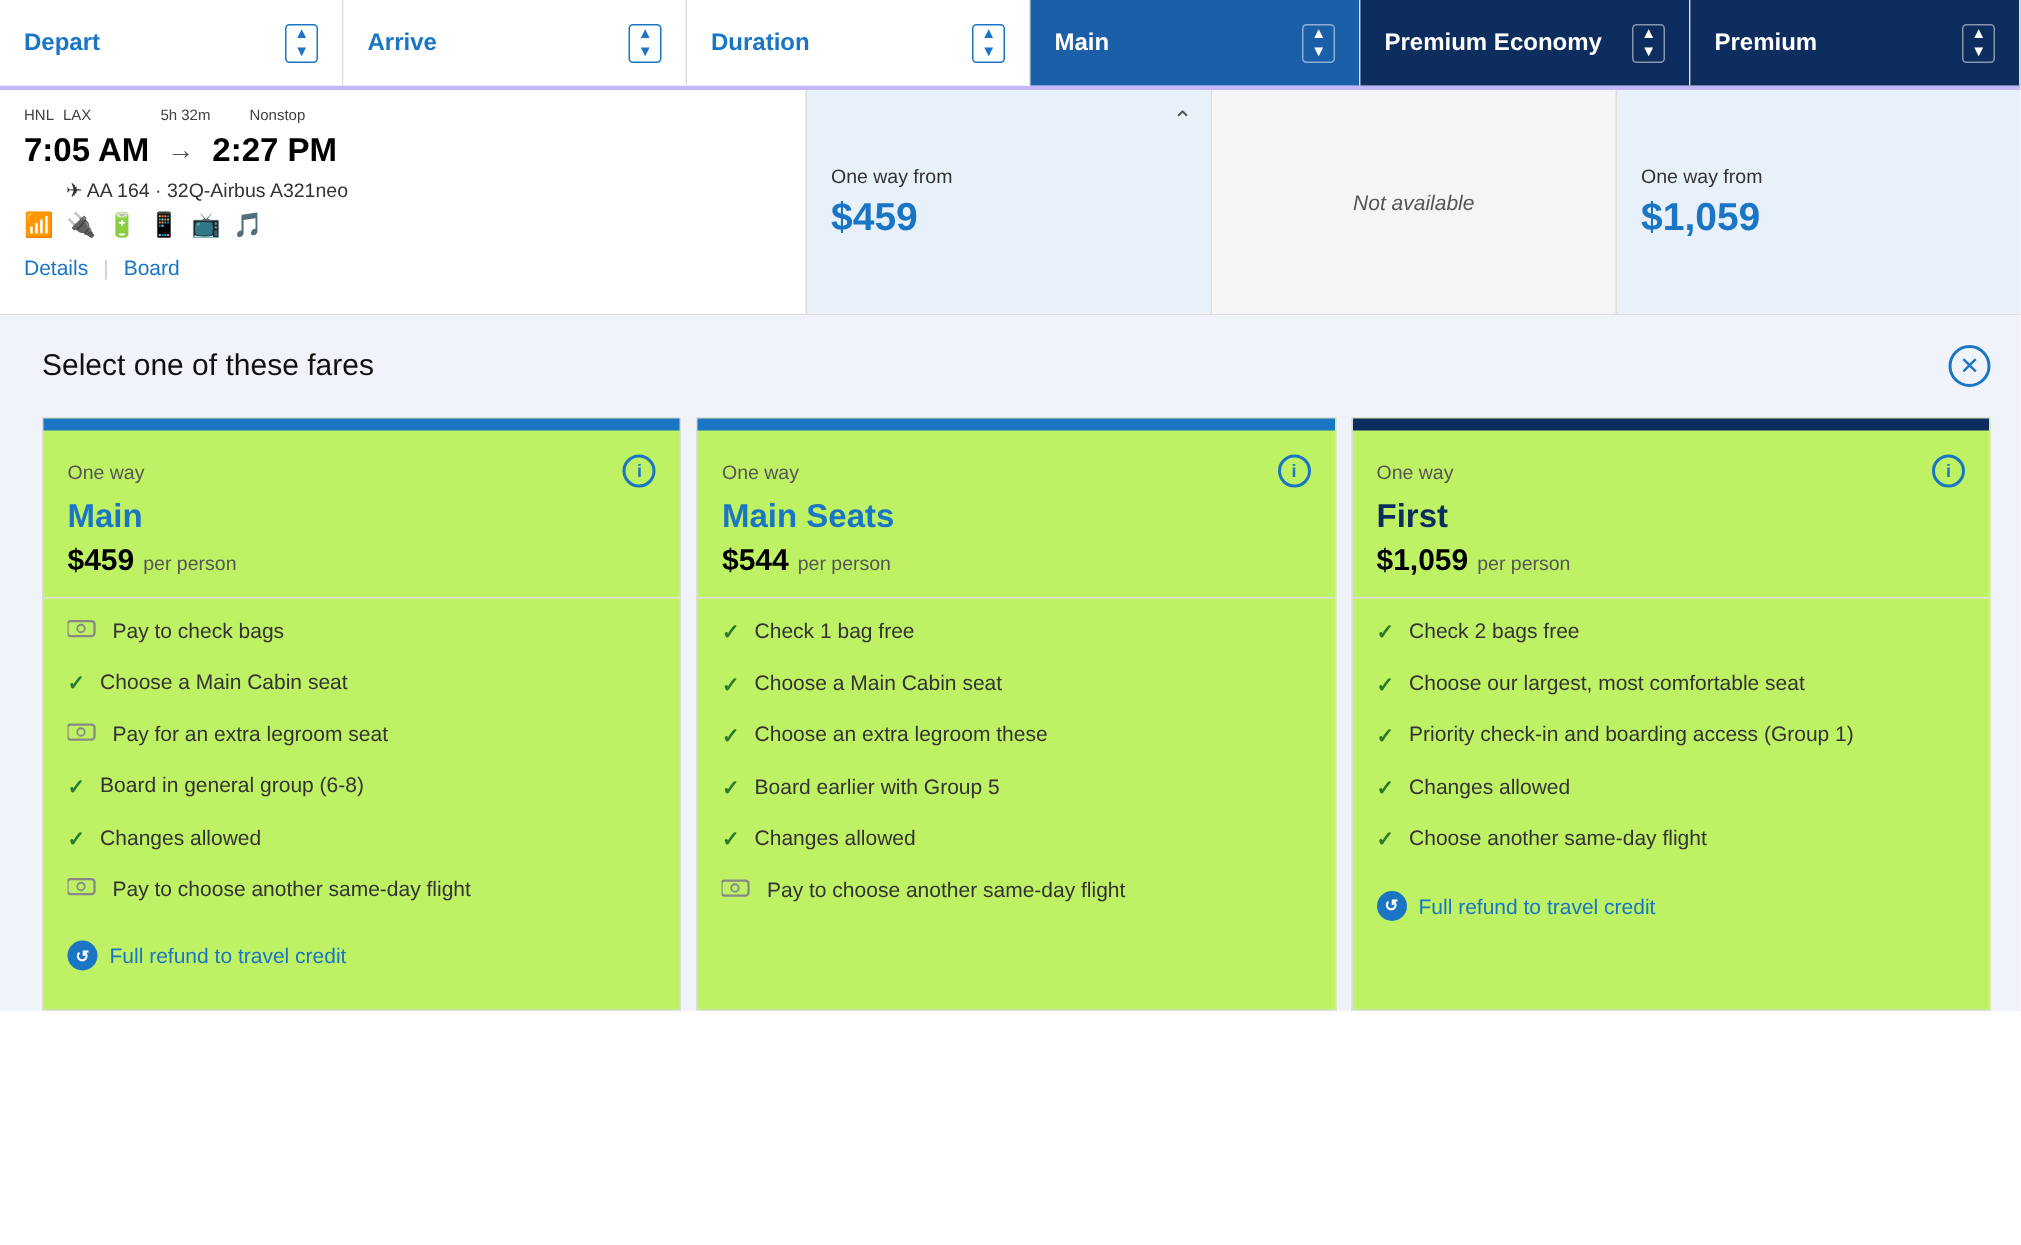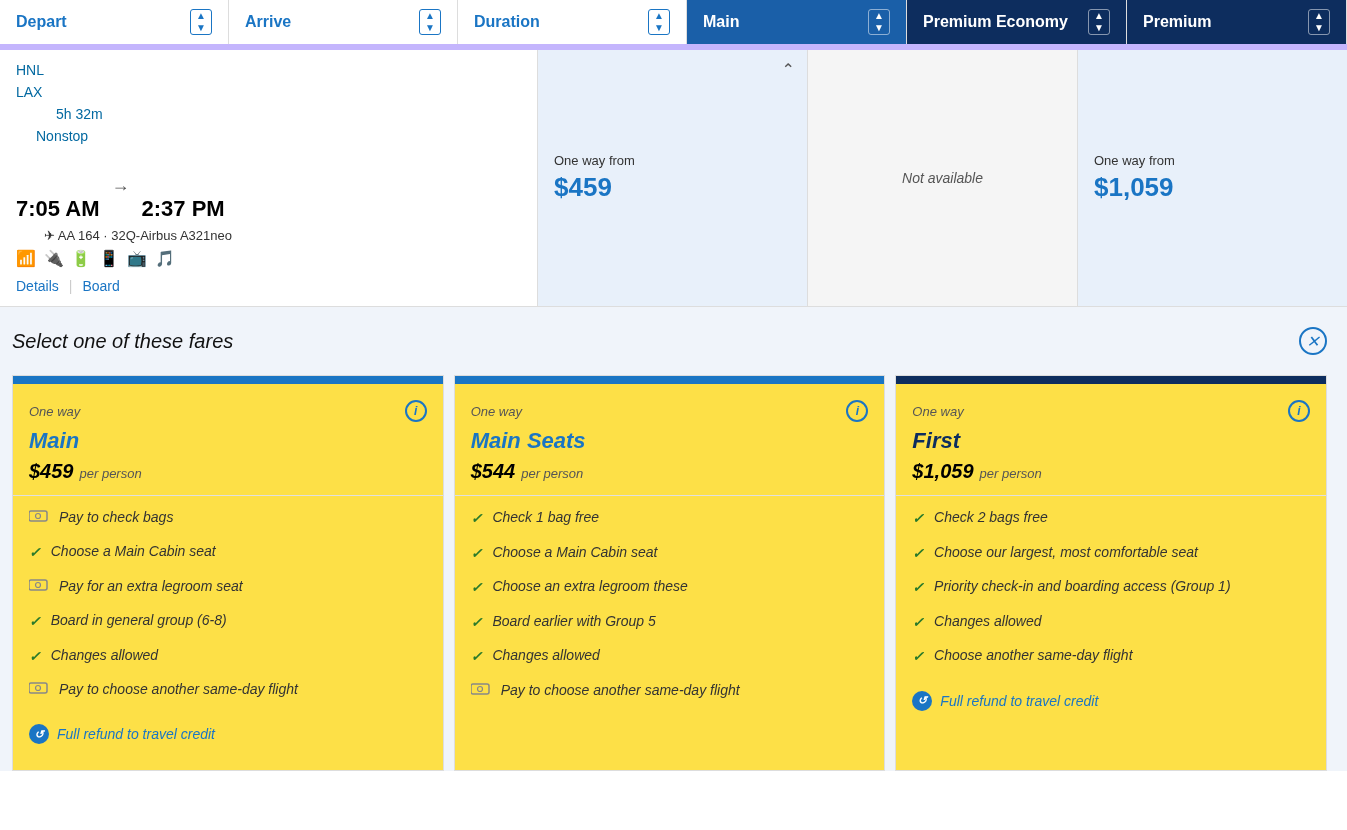--- a/index.html
+++ b/index.html
@@ -2,22 +2,22 @@
 <html><head>
   <meta charset="utf-8">
   <style>
     * { box-sizing: border-box; margin: 0; padding: 0; }
     body { font-family: Arial, sans-serif; background: #fff; font-size: 14px; color: #333; width: 1347px; overflow-x: hidden; }
 
     
     .header-row {
       display: flex;
       align-items: stretch;
-      border-bottom: 6px solid #c4b5fd;
-      height: 50px;
+      border-bottom: 3px solid #c4b5fd;
+      height: 60px;
     }
     .header-cell {
       display: flex;
       align-items: center;
       justify-content: space-between;
       padding: 0 16px;
       border-right: 1px solid #ddd;
       cursor: pointer;
     }
     .header-cell.light {
@@ -67,36 +67,34 @@
       min-height: 150px;
     }
     .flight-info {
       flex: 1;
       padding: 12px 16px;
       background: #fff;
     }
     .flight-airports {
       display: flex;
       gap: 6px;
-      font-size: 14px;
-      color: #0369a1;
+      font-size: 10px;
+      color: #404040;
       margin-bottom: 4px;
-      flex-direction: column;
     }
     .flight-times {
       display: flex;
       align-items: center;
       gap: 12px;
       margin-bottom: 6px;
     }
     .flight-time {
       font-size: 22px;
       font-weight: bold;
       color: #000;
-      margin-top: 48px;
     }
     .arrow-icon { color: #555; font-size: 18px; }
     .flight-meta {
       font-size: 13px;
       color: #333;
       margin-bottom: 6px;
       margin-left: 28px;
     }
     .flight-amenities {
       display: flex;
@@ -143,22 +141,21 @@
     }
     .not-avail-text {
       color: #555;
       font-size: 14px;
       font-style: italic;
     }
 
     
     .select-fares-section {
       background: #f0f4fa;
-      padding: 20px 20px 0 12px;
-      font-style: italic;
+      padding: 20px 20px 0 28px;
     }
     .select-fares-title {
       font-size: 20px;
       font-weight: normal;
       color: #111;
       margin-bottom: 20px;
       display: flex;
       justify-content: space-between;
       align-items: center;
     }
@@ -168,21 +165,21 @@
       color: #1a75c4; font-size: 16px; cursor: pointer;
     }
 
     .fare-cards {
       display: flex;
       gap: 0;
     }
 
     .fare-card {
       flex: 1;
-      background: #fde047;
+      background: #bef264;
       border: 1px solid #ddd;
       border-radius: 0;
       display: flex;
       flex-direction: column;
       margin-right: 10px;
     }
     .fare-card:last-child { margin-right: 0; }
 
     .fare-card-top-bar {
       height: 8px;
@@ -310,21 +307,21 @@
   <div class="flight-info">
     <div class="flight-airports">
       <span>HNL</span>
       <span>LAX</span>
       <span style="margin-left:40px;">5h 32m</span>
       <span style="margin-left:20px;">Nonstop</span>
     </div>
     <div class="flight-times">
       <span class="flight-time">7:05 AM</span>
       <span class="arrow-icon">→</span>
-      <span class="flight-time">2:37 PM</span>
+      <span class="flight-time">2:27 PM</span>
     </div>
     <div class="flight-meta">
       <span>✈</span>
       <span>AA 164 · 32Q-Airbus A321neo</span>
     </div>
     <div class="flight-amenities">
       <span class="amenity-icon">📶</span>
       <span class="amenity-icon">🔌</span>
       <span class="amenity-icon">🔋</span>
       <span class="amenity-icon">📱</span>

